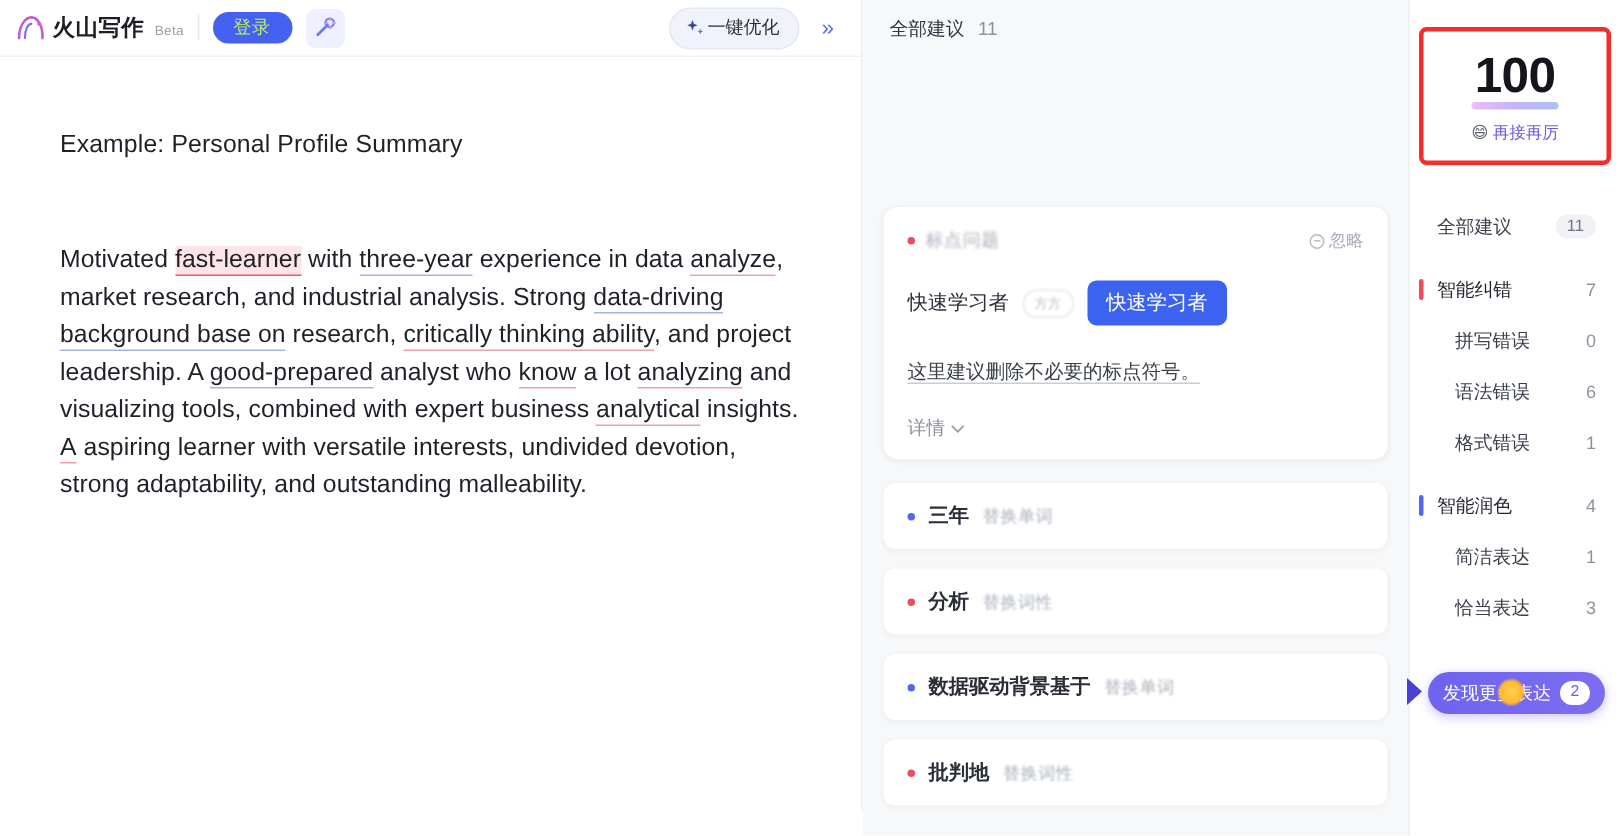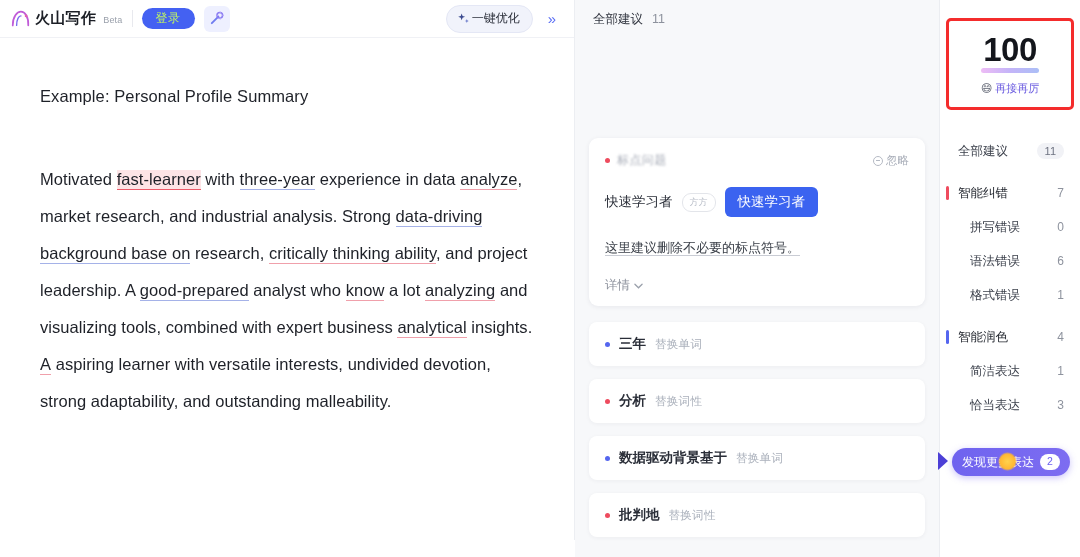--- a/index.html
+++ b/index.html
@@ -61,21 +61,21 @@
     cursor: pointer; user-select: none;
   }
 
   .doc-area { flex: 1; padding: 46px 40px 0 40px; overflow: hidden; }
   .doc-title {
     font-size: 16.5px; color: #1e2128; line-height: 1.5;
     margin-bottom: 52px; letter-spacing: .1px;
   }
   .doc-body {
     font-size: 16.5px; color: #1e2128;
-    line-height: 37px; letter-spacing: .05px;
+    line-height: 25px; letter-spacing: .05px;
   }
   .mk-red {
     background: #fde4e6;
     border-bottom: 1.6px solid #ec5b6a;
     padding-bottom: 1px;
   }
   .mk-red-u { border-bottom: 1.4px solid #f0a0ab; padding-bottom: 1px; }
   .mk-blue-u { border-bottom: 1.4px solid #a5b2e8; padding-bottom: 1px; }
 
   

